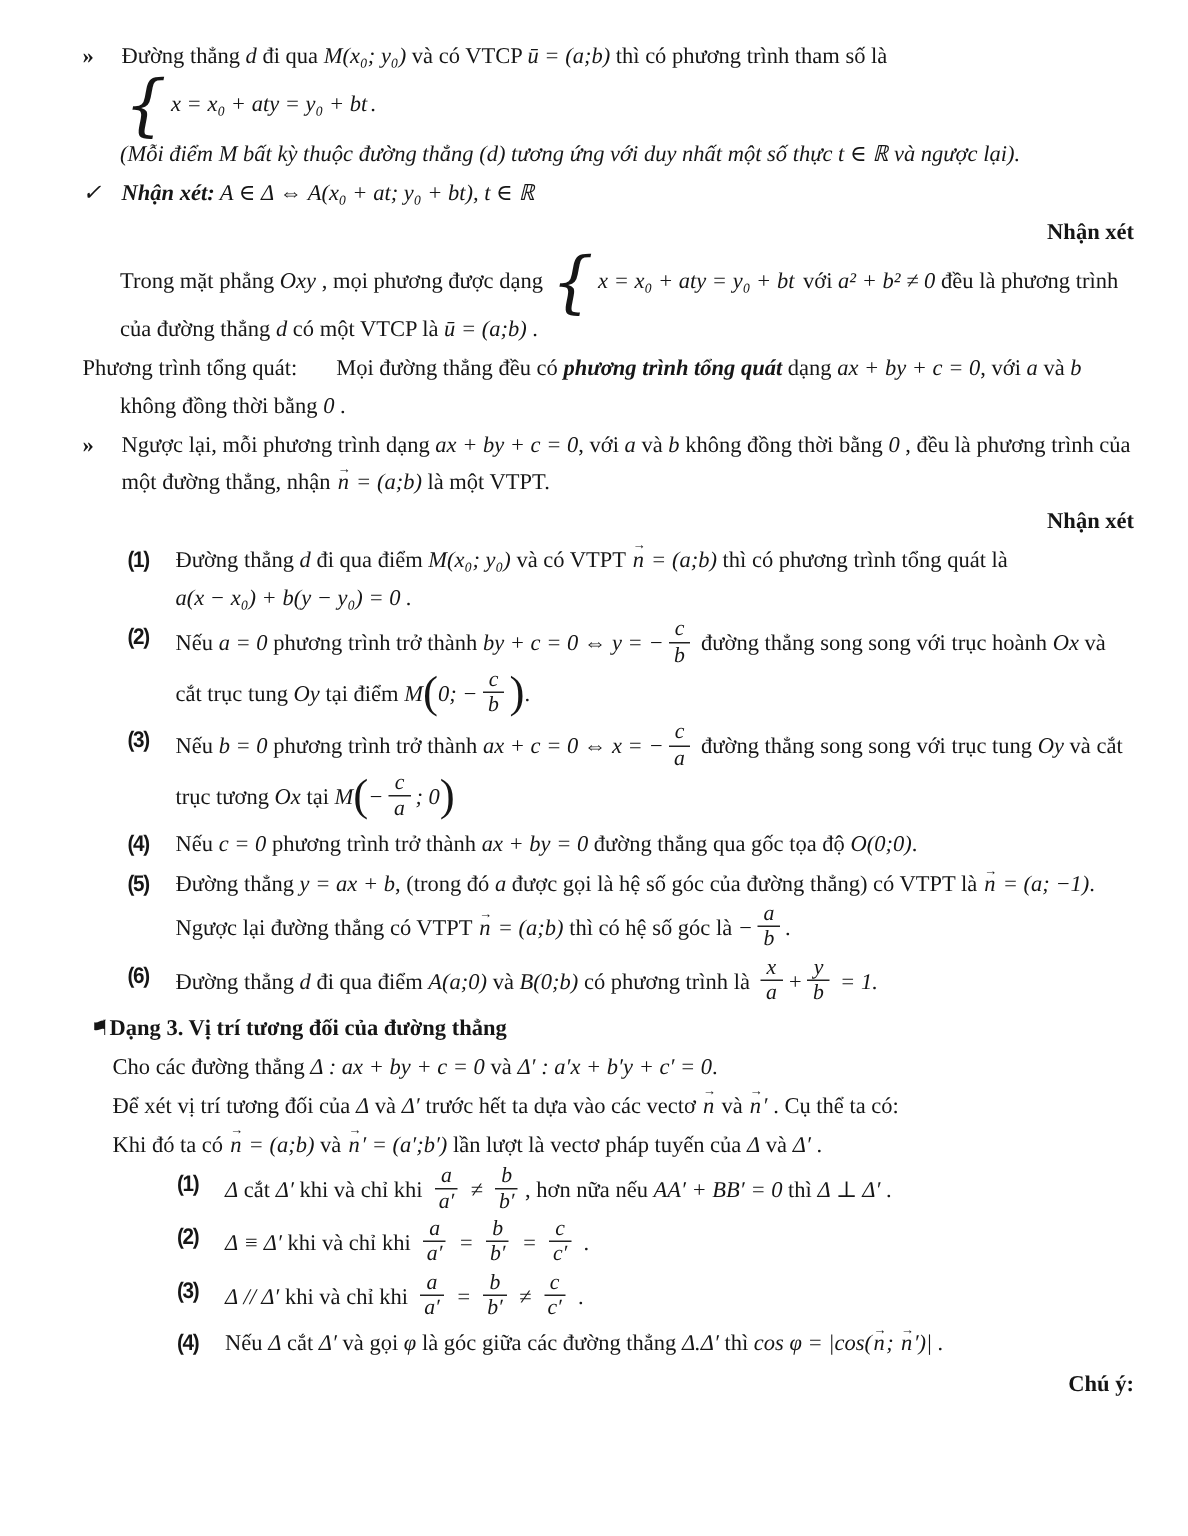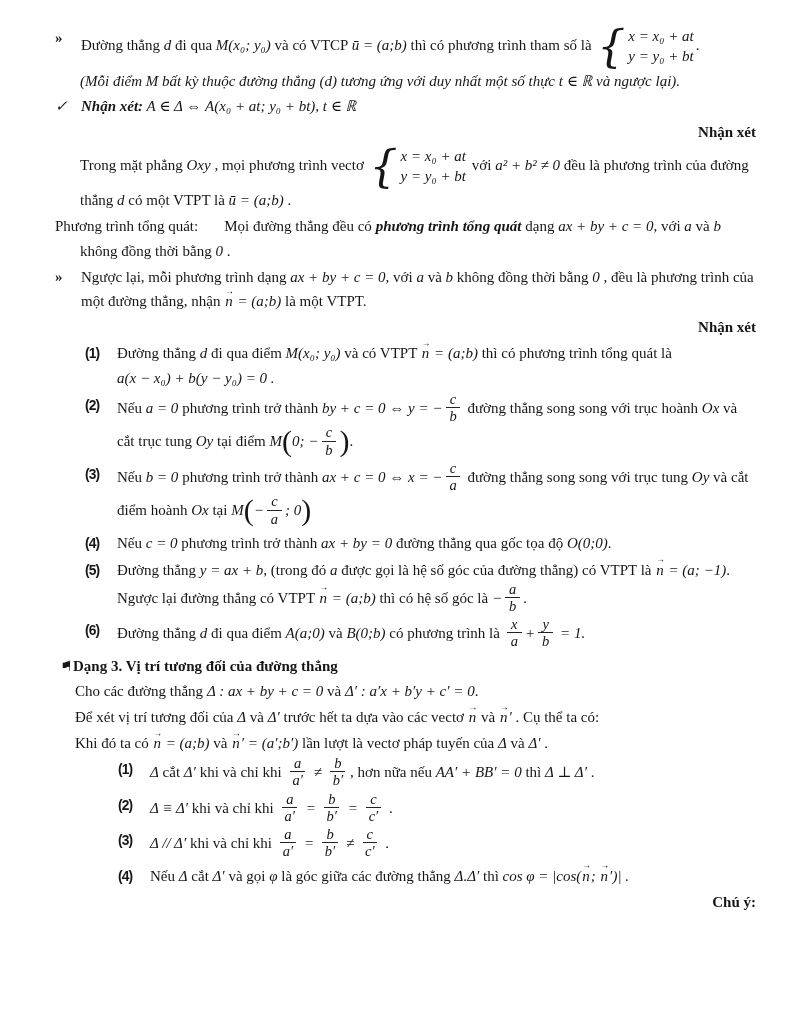--- a/index.html
+++ b/index.html
@@ -31,21 +31,21 @@
         letter-spacing:-1px;transform:scaleX(.92);transform-origin:left;}
   
   .frac{display:inline-flex;flex-direction:column;align-items:center;vertical-align:middle;
         line-height:1.12;font-style:italic;margin:0 3px;position:relative;top:-2px;font-size:14.5px;}
   .frac .num{padding:0 4px 0px 4px;border-bottom:1.2px solid #222;}
   .frac .den{padding:0 4px;}
   
   .cases{display:inline-flex;align-items:center;vertical-align:middle;font-style:italic;margin:1px 2px;}
   .cases .brace{font-size:44px;line-height:.85;font-weight:400;margin-right:3px;
                 font-family:"DejaVu Serif",serif;transform:scaleY(1.02);}
-  .cases .stack{display:inline-flex;flex-direction:column;line-height:1.32;}
+  .cases .stack{display:inline-flex;flex-direction:row;line-height:1.32;}
   
   .tparen{font-size:30px;font-style:normal;font-weight:300;vertical-align:middle;
           line-height:0;position:relative;top:-2px;}
   
   .vec{font-style:italic;position:relative;display:inline-block;margin:0 1px;}
   .vec::after{content:"\2192";position:absolute;left:0;top:-0.62em;font-size:0.58em;
               font-style:normal;letter-spacing:0;}
 </style>
 </head>
 <body>
@@ -65,27 +65,27 @@
 
   <div class="row indent1"><span class="m">(Mỗi điểm M bất kỳ thuộc đường thẳng (d) tương ứng với duy nhất một số thực t ∈ ℝ và ngược lại).</span></div>
 
   <div class="row flexrow">
     <span class="check-marker">✓</span>
     <div class="content"><span class="bi">Nhận xét:</span><span class="m">  A ∈ Δ ⇔ A(x₀ + at; y₀ + bt), t ∈ ℝ</span></div>
   </div>
 
   <div class="row heading">Nhận xét</div>
 
-  <div class="row indent1"><span>Trong mặt phẳng </span><span class="m">Oxy</span><span> , mọi phương trình vectơ </span><span class="cases">
+  <div class="row indent1"><span>Trong mặt phẳng </span><span class="m">Oxy</span><span> , mọi phương được dạng </span><span class="cases">
         <span class="brace">{</span>
         <span class="stack">
           <span class="cline">x = x₀ + at</span>
           <span class="cline">y = y₀ + bt</span>
         </span>
-      </span><span> với </span><span class="m">a² + b² ≠ 0</span><span> đều là phương trình của đường thẳng </span><span class="m">d</span><span> có một VTPT là </span><span class="m">ū = (a;b)</span><span> .</span></div>
+      </span><span> với </span><span class="m">a² + b² ≠ 0</span><span> đều là phương trình của đường thẳng </span><span class="m">d</span><span> có một VTCP là </span><span class="m">ū = (a;b)</span><span> .</span></div>
 
   <div class="row hang">
     <span class="lead-bold">Phương trình tổng quát:</span><span><span>Mọi đường thẳng đều có </span><span class="bi">phương trình tổng quát</span><span> dạng </span><span class="m">ax + by + c = 0</span><span>, với </span><span class="m">a</span><span> và </span><span class="m">b</span><span> không đồng thời bằng </span><span class="m">0</span><span> .</span></span>
   </div>
 
   <div class="row flexrow">
     <span class="marker">»</span>
     <div class="content"><span>Ngược lại, mỗi phương trình dạng </span><span class="m">ax + by + c = 0</span><span>, với </span><span class="m">a</span><span> và </span><span class="m">b</span><span> không đồng thời bằng </span><span class="m">0</span><span> , đều là phương trình của một đường thẳng, nhận </span><span class="vec m">n</span><span class="m"> = (a;b)</span><span> là một VTPT.</span></div>
   </div>
 
@@ -103,21 +103,21 @@
         </span><span> đường thẳng song song với trục hoành </span><span class="m">Ox</span><span> và</span><br><span>cắt trục tung </span><span class="m">Oy</span><span> tại điểm </span><span class="m">M</span><span class="tparen">(</span><span class="m">0; −</span><span class="frac">
           <span class="num">c</span>
           <span class="den">b</span>
         </span><span class="tparen">)</span><span>.</span></div>
   </div>
   <div class="item">
     <span class="inum">(3)</span>
     <div class="content"><span>Nếu </span><span class="m">b = 0</span><span> phương trình trở thành </span><span class="m">ax + c = 0 ⇔ x = −</span><span class="frac">
           <span class="num">c</span>
           <span class="den">a</span>
-        </span><span> đường thẳng song song với trục tung </span><span class="m">Oy</span><span> và cắt</span><br><span>điểm hoành </span><span class="m">Ox</span><span> tại </span><span class="m">M</span><span class="tparen">(</span><span class="m">−</span><span class="frac">
+        </span><span> đường thẳng song song với trục tung </span><span class="m">Oy</span><span> và cắt</span><br><span>trục tương </span><span class="m">Ox</span><span> tại </span><span class="m">M</span><span class="tparen">(</span><span class="m">−</span><span class="frac">
           <span class="num">c</span>
           <span class="den">a</span>
         </span><span class="m">; 0</span><span class="tparen">)</span></div>
   </div>
   <div class="item">
     <span class="inum">(4)</span>
     <div class="content"><span>Nếu </span><span class="m">c = 0</span><span> phương trình trở thành </span><span class="m">ax + by = 0</span><span> đường thẳng qua gốc tọa độ </span><span class="m">O(0;0)</span><span>.</span></div>
   </div>
   <div class="item">
     <span class="inum">(5)</span>

